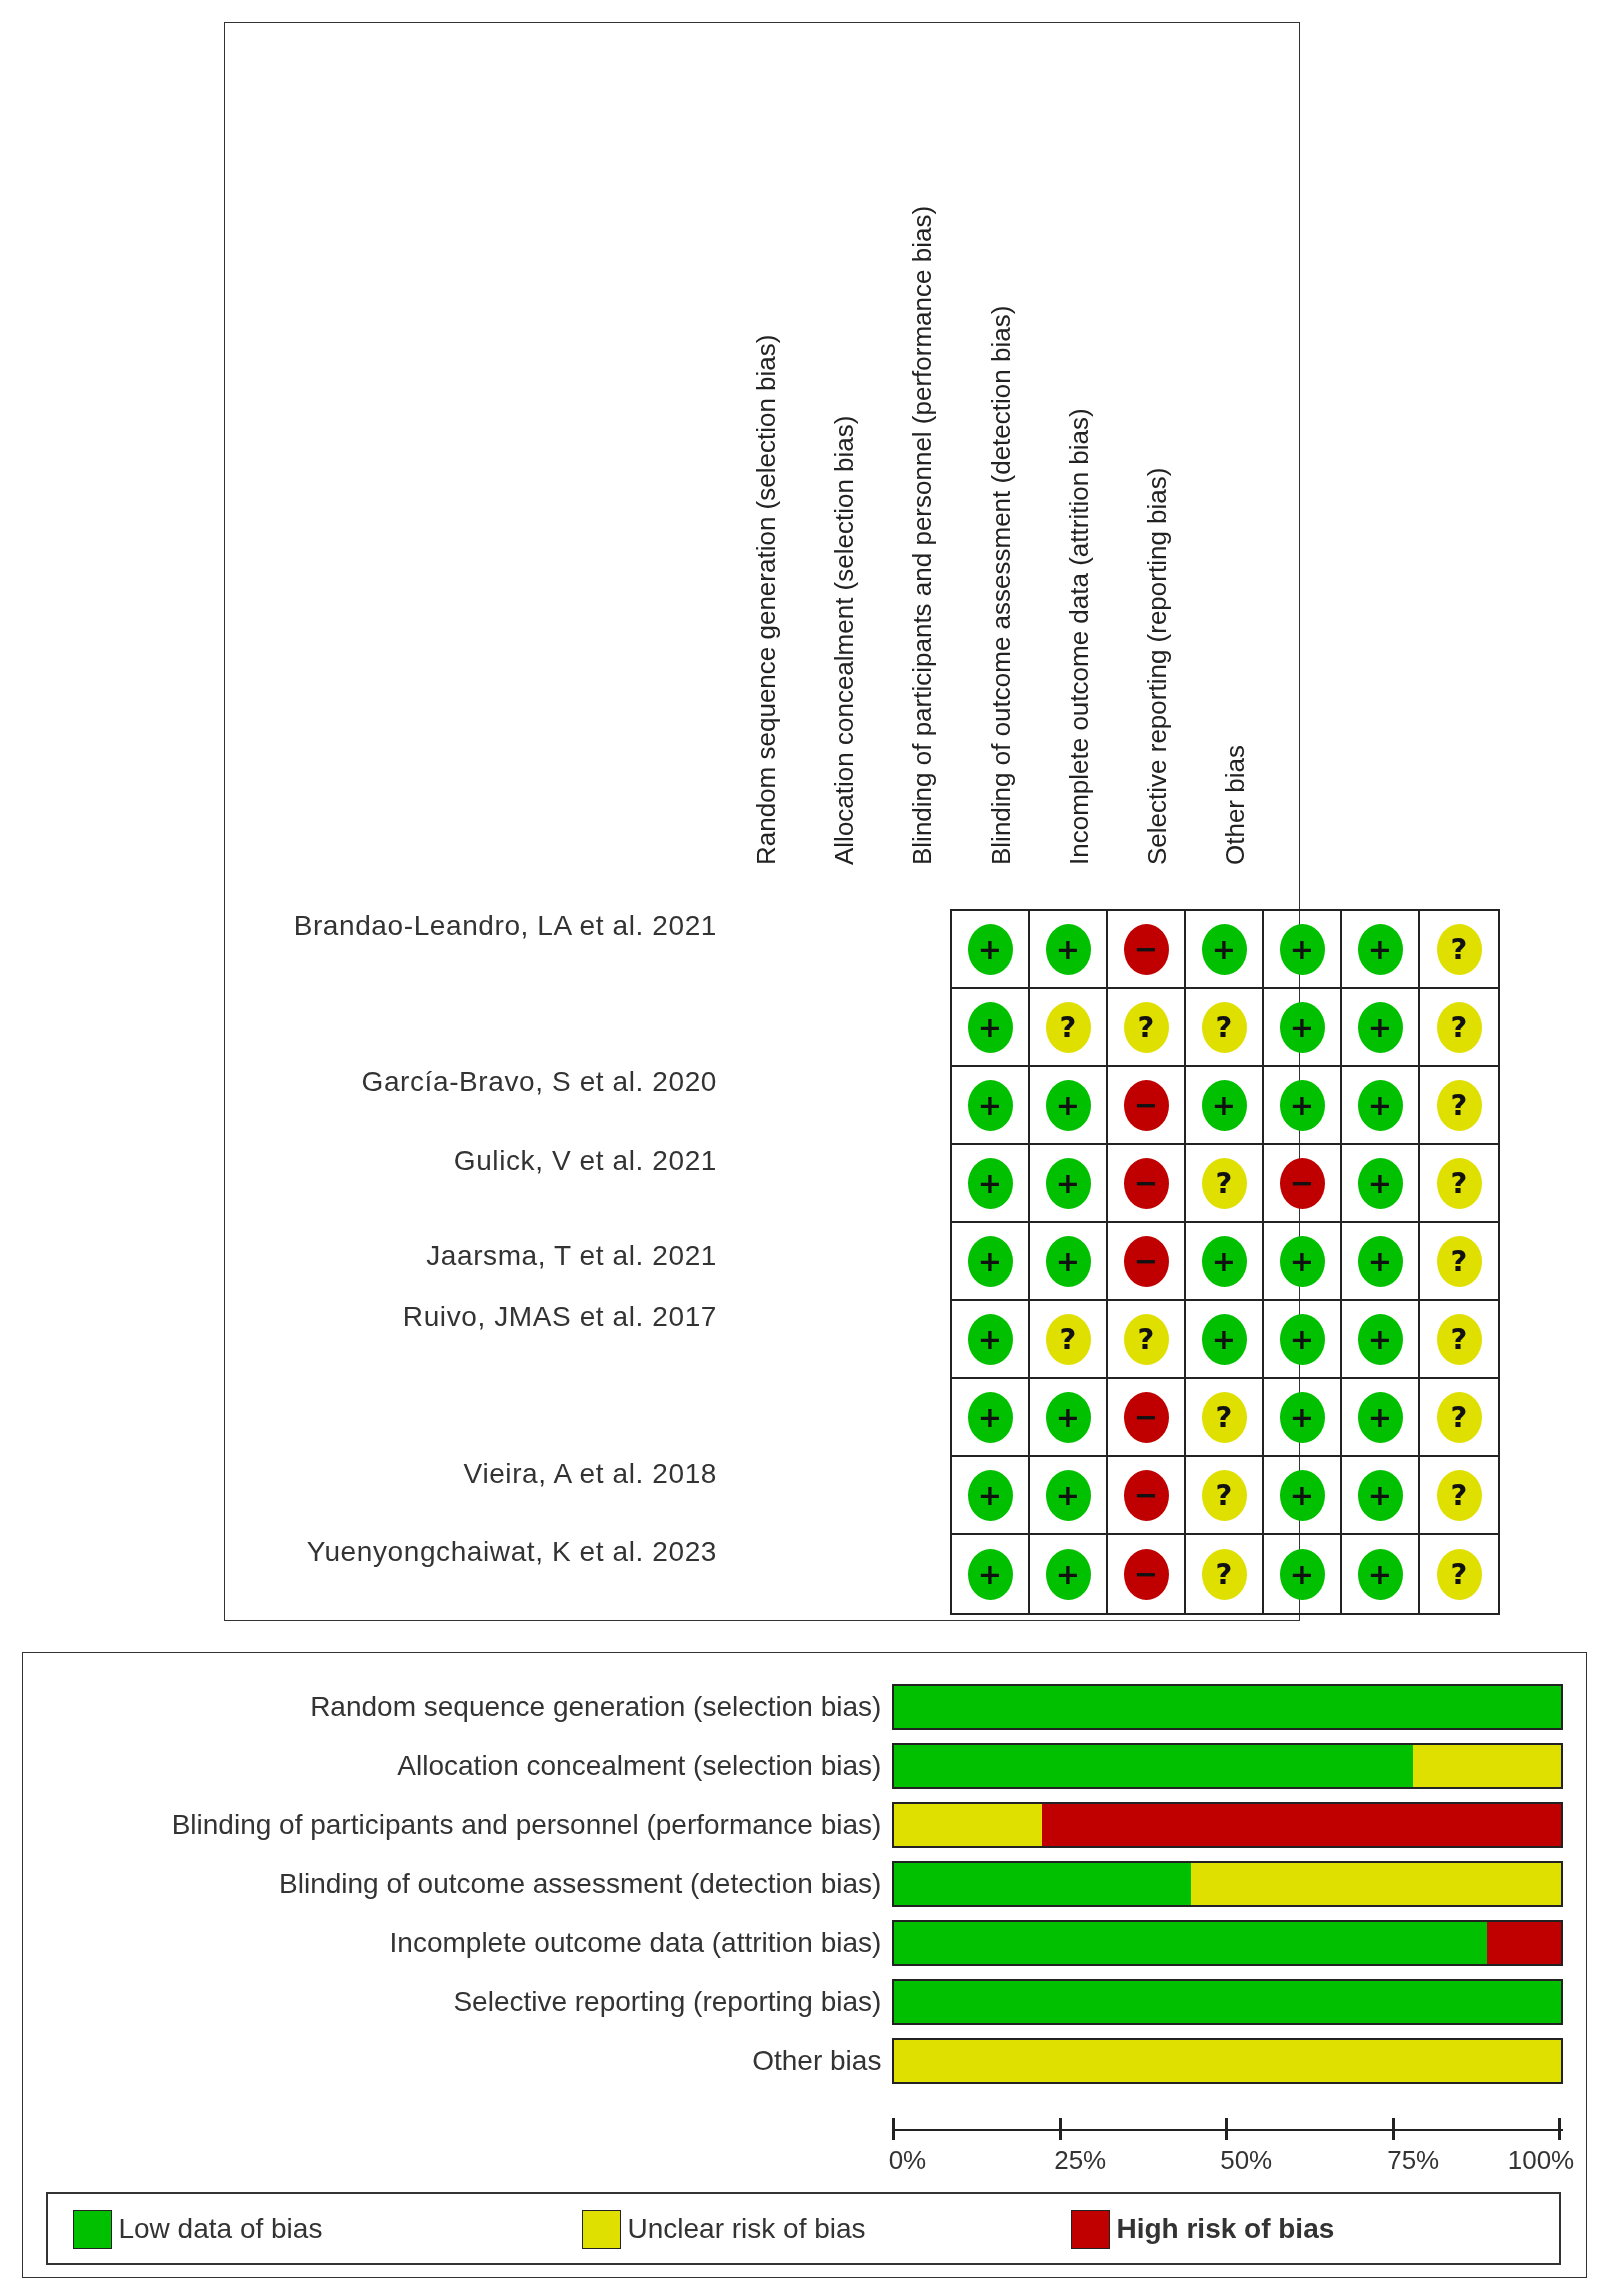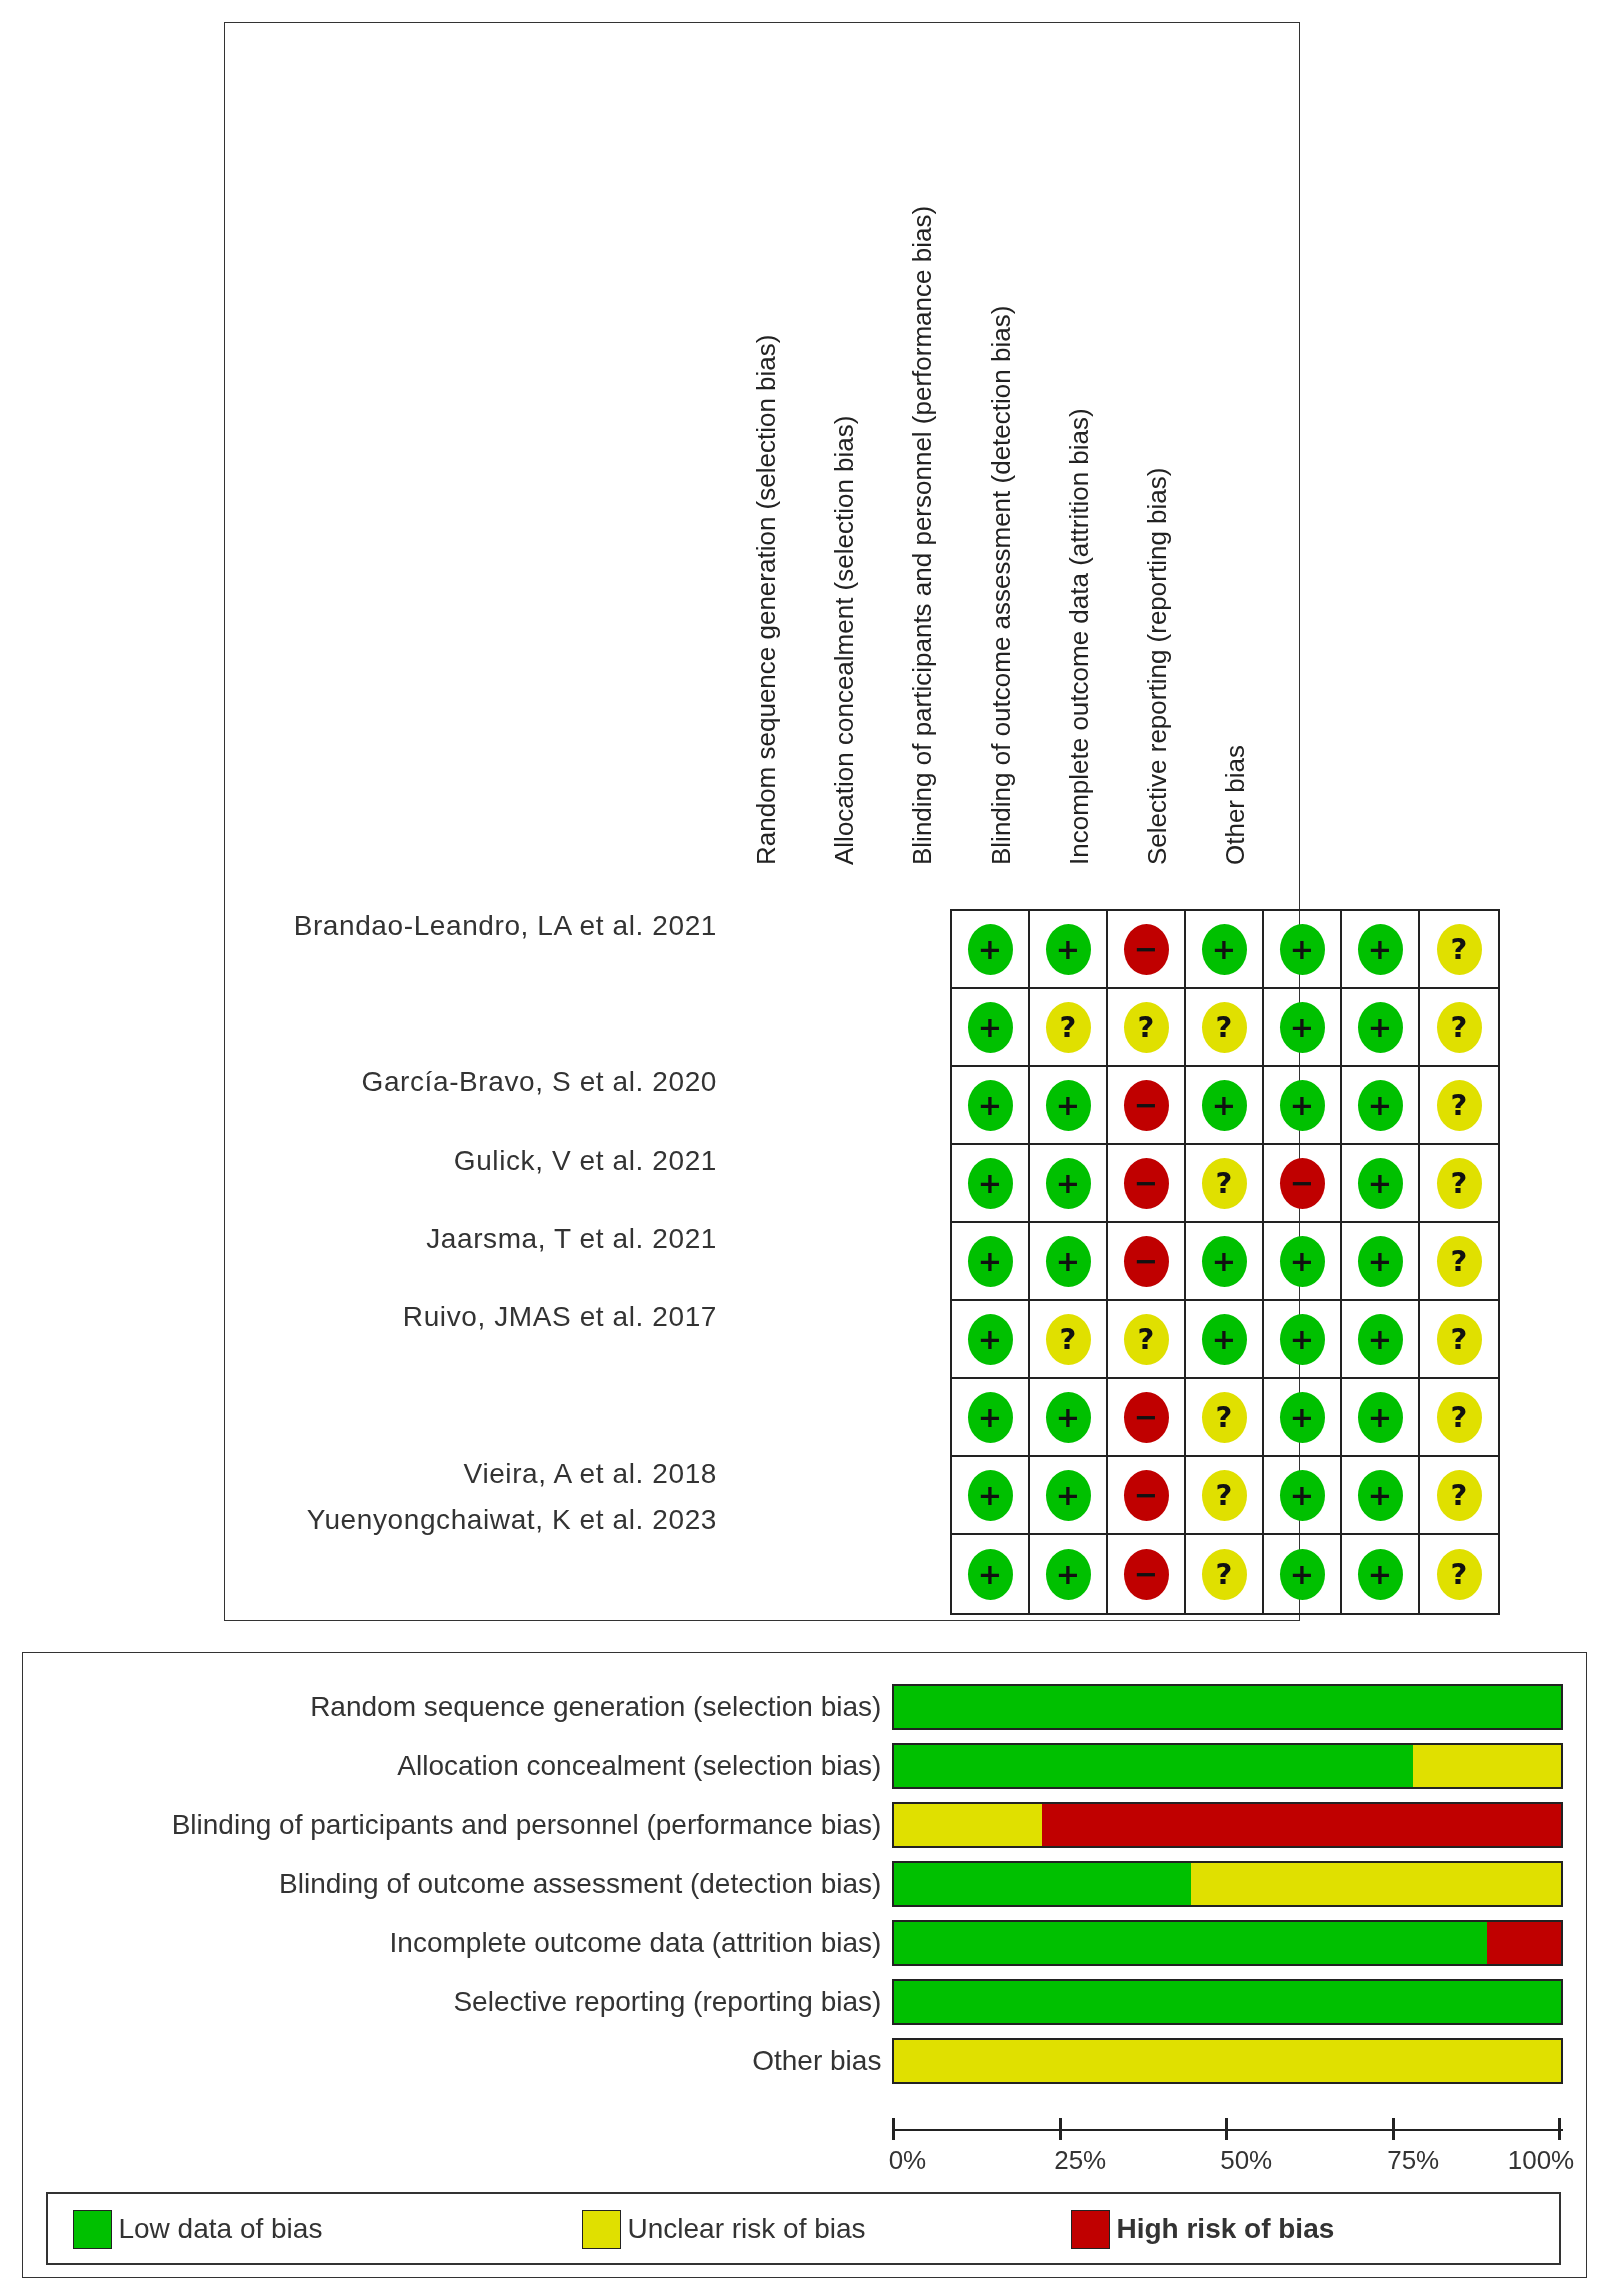--- a/index.html
+++ b/index.html
@@ -57,24 +57,24 @@
         <span>Selective reporting (reporting bias)</span>
       </div>
       <div class="colhead" style="left: 469px;">
         <span>Other bias</span>
       </div>
     </div>
   <div id="study-labels" style="position:absolute; left:0; top:864px; width:492px; height:704px;">
       <div class="study" style="top: 0px;">Brandao-Leandro, LA et al. 2021</div>
       <div class="study" style="top: 156px;">García-Bravo, S et al. 2020</div>
       <div class="study" style="top: 235px;">Gulick, V et al. 2021</div>
-      <div class="study" style="top: 313px;">Jaarsma, T et al. 2021</div>
+      <div class="study" style="top: 330px;">Jaarsma, T et al. 2021</div>
       <div class="study" style="top: 391px;">Ruivo, JMAS et al. 2017</div>
       <div class="study" style="top: 548px;">Vieira, A et al. 2018</div>
-      <div class="study" style="top: 594px;">Yuenyongchaiwat, K et al. 2023</div>
+      <div class="study" style="top: 626px;">Yuenyongchaiwat, K et al. 2023</div>
     </div>
   <div id="grid">
       <div class="row">
         <div class="cell">
           <div class="dot" style="background: rgb(0, 192, 0);">+</div>
         </div>
         <div class="cell">
           <div class="dot" style="background: rgb(0, 192, 0);">+</div>
         </div>
         <div class="cell">

